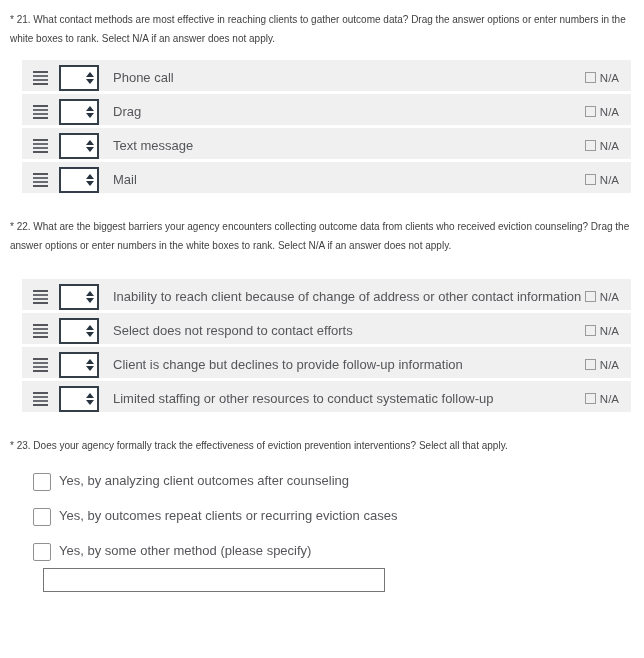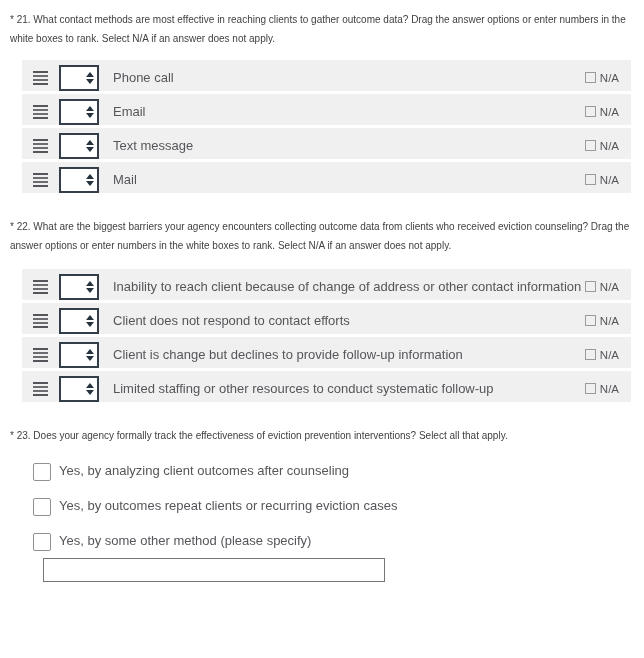--- a/index.html
+++ b/index.html
@@ -37,21 +37,21 @@
   .stepper{margin-left:auto;margin-right:3px;display:flex;flex-direction:column;gap:2px;align-items:center;cursor:pointer;}
   .stepper .up{display:block;width:0;height:0;border-left:4px solid transparent;border-right:4px solid transparent;border-bottom:5px solid #26323d;}
   .stepper .dn{display:block;width:0;height:0;border-left:4px solid transparent;border-right:4px solid transparent;border-top:5px solid #26323d;}
   .opt-label{margin-left:14px;font-size:13px;color:#55565a;white-space:nowrap;}
   .na{margin-left:auto;display:flex;align-items:flex-start;gap:4px;flex:none;}
   .na-box{width:9px;height:9px;border:1px solid #9a9a9a;background:transparent;display:inline-block;cursor:pointer;}
   .na-text{font-size:11.5px;color:#55565a;}
 
   
   .q22-block{margin-top:24px;}
-  .q22-block .rank-list{margin-top:14px;border-radius:32px;}
+  .q22-block .rank-list{margin-top:24px;border-radius:32px;}
   .q23-block{margin-top:24px;}
 
   
   .cb-list{margin:18px 0 0 23px;}
   .cb-row{display:flex;align-items:flex-start;margin-bottom:17px;}
   .cb-row.tight{margin-bottom:0;}
   .cb{width:16px;height:16px;flex:none;border:1px solid #919191;border-radius:2px;background:#ffffff;cursor:pointer;}
   .cb-label{margin-left:8px;font-size:13px;color:#55565a;white-space:nowrap;}
   .other-input{
     display:block;margin:7px 0 7px 10px;width:342px;height:24px;
@@ -97,21 +97,21 @@
             <i></i>
             <i></i>
           </div>
         <div class="numbox">
           <input class="rank-input" type="text" value="" style="">
           <span class="stepper">
               <b class="up"></b>
               <b class="dn"></b>
             </span>
         </div>
-        <span class="opt-label">Email</span>
+        <span class="opt-label">Drag</span>
         <span class="na">
           <span class="na-box"></span>
           <span class="na-text">N/A</span>
         </span>
       </div>
 
       <div class="rank-row">
         <div class="drag">
             <i></i>
             <i></i>
@@ -189,21 +189,21 @@
             <i></i>
             <i></i>
           </div>
         <div class="numbox">
           <input class="rank-input" type="text" value="" style="">
           <span class="stepper">
               <b class="up"></b>
               <b class="dn"></b>
             </span>
         </div>
-        <span class="opt-label">Client does not respond to contact efforts</span>
+        <span class="opt-label">Select does not respond to contact efforts</span>
         <span class="na">
           <span class="na-box"></span>
           <span class="na-text">N/A</span>
         </span>
       </div>
 
       <div class="rank-row">
         <div class="drag">
             <i></i>
             <i></i>

